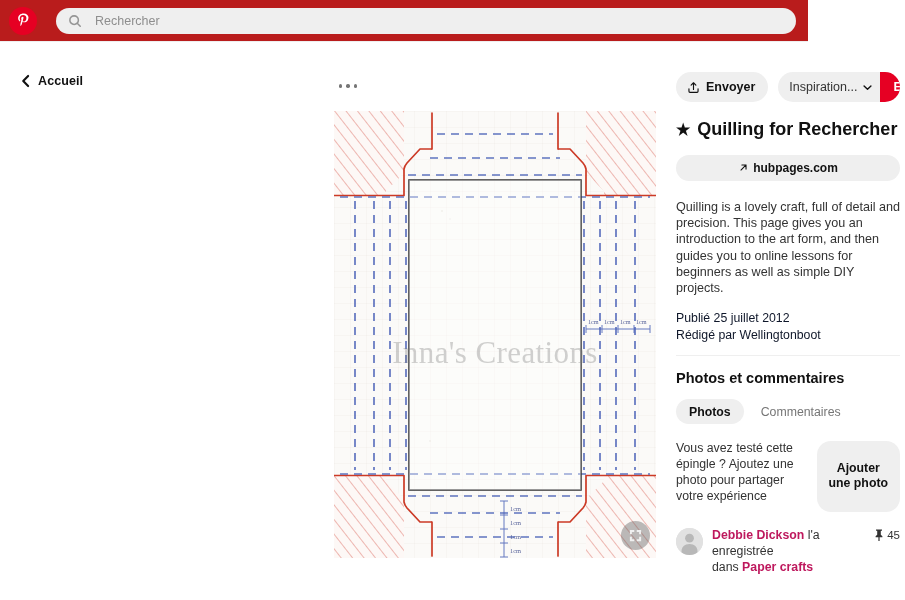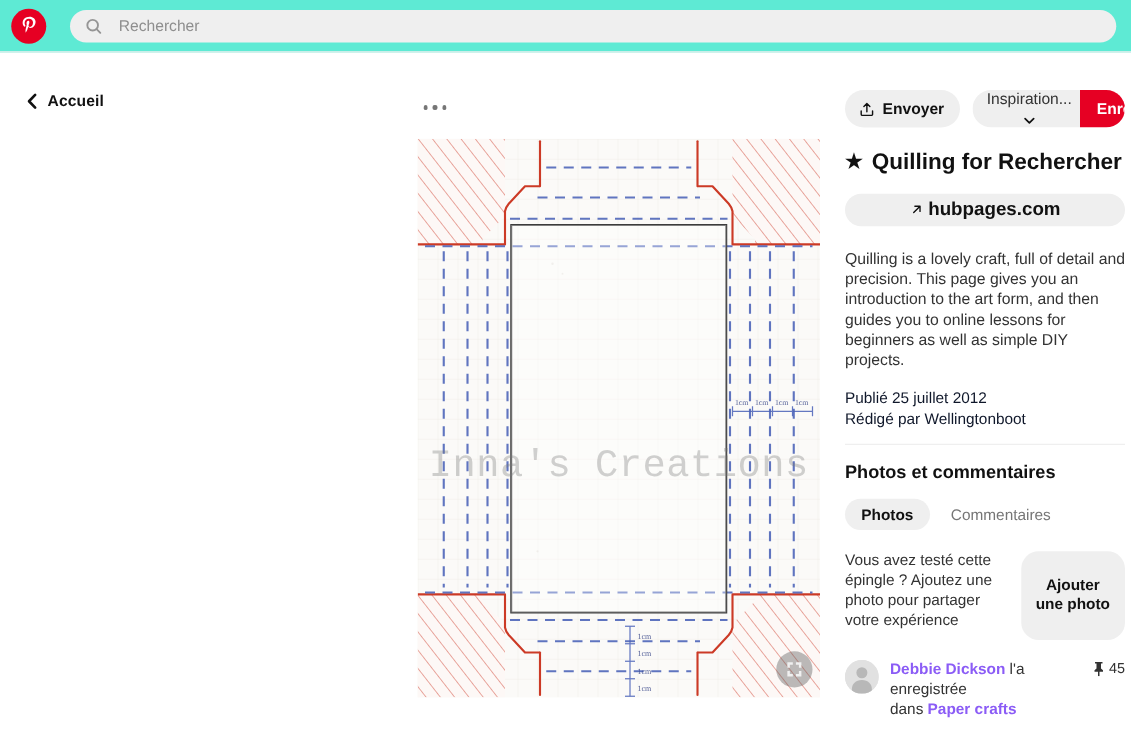--- a/index.html
+++ b/index.html
@@ -8,22 +8,22 @@
     width: 905px; height: 600px;
     overflow: hidden;
     background: #ffffff;
     font-family: "Liberation Sans", sans-serif;
     -webkit-font-smoothing: antialiased;
   }
 
   
   .topbar {
     position: absolute; top: 0; left: 0;
-    width: 905px; height: 42px;
-    background: #5eead4;
+    width: 808px; height: 42px;
+    background: #b91c1c;
     border-bottom: 1px solid #efefef;
     display: flex; align-items: center;
   }
   .pin-logo {
     width: 28px; height: 28px; border-radius: 50%;
     background: #e60023;
     margin-left: 9px;
     display: flex; align-items: center; justify-content: center;
     flex: 0 0 auto;
     cursor: pointer;
@@ -78,23 +78,23 @@
     position: absolute; left: 334px; top: 111px;
     width: 322px; height: 447px;
     background: #fcfcfb;
     overflow: hidden;
     cursor: zoom-in;
   }
   .pin-image svg { display: block; width: 322px; height: 447px; }
 
   .watermark {
     position: absolute;
-    left: 334px; top: 356px; width: 322px;
+    left: 334px; top: 335px; width: 322px;
     text-align: center;
-    font-family: Liberation Mono, monospace;
+    font-family: Liberation Serif, serif;
     font-size: 31px; font-weight: 400;
     color: rgba(120,120,120,.34);
     letter-spacing: .4px;
     pointer-events: none;
     white-space: nowrap;
   }
 
   .expand-btn {
     position: absolute; left: 621px; top: 521px;
     width: 29px; height: 29px; border-radius: 50%;
@@ -129,21 +129,20 @@
     height: 30px; border-radius: 15px; overflow: hidden;
     margin-left: 2px;
   }
   .board-select {
     background: #efefef; border: 0;
     padding: 0 7px 0 11px;
     display: flex; align-items: center; gap: 5px;
     font-family: "Liberation Sans", sans-serif;
     font-size: 12.5px; color: #333;
     cursor: pointer;
-    flex-direction: column;
   }
   .board-select svg { width: 11px; height: 11px; display:block; }
   .btn-save {
     background: #e60023; border: 0;
     padding: 0 13px;
     display: flex; align-items: center;
     font-family: "Liberation Sans", sans-serif;
     font-size: 12.5px; font-weight: 700; color: #fff;
     cursor: pointer;
   }
@@ -153,21 +152,21 @@
     line-height: 1.22;
     margin: 0 0 14px 0;
     display: flex; align-items: center; gap: 7px;
   }
   .title-star { font-size: 16px; line-height: 1; color:#111; }
 
   .source-link {
     display: flex; align-items: center; justify-content: center; gap: 4px;
     height: 26px;
     background: #efefef; border-radius: 13px;
-    font-size: 15px; font-weight: 700; color: #111;
+    font-size: 12px; font-weight: 700; color: #111;
     cursor: pointer;
     margin-bottom: 18px;
   }
   .source-link svg { width: 11px; height: 11px; display: block; }
 
   .pin-desc {
     font-size: 12.6px; color: #333; line-height: 1.29;
     margin: 0 0 14px 0;
   }
   .meta-line { font-size: 12.3px; color: #0f172a; line-height: 1.33; }
@@ -212,21 +211,21 @@
   .avatar {
     flex: 0 0 auto;
     width: 27px; height: 27px; border-radius: 50%;
     background: #e1e1e1;
     display: flex; align-items: flex-end; justify-content: center;
     overflow: hidden;
     cursor: pointer;
   }
   .avatar svg { width: 27px; height: 27px; display:block; }
   .saver-text { flex: 1 1 auto; font-size: 12.3px; color: #333; line-height: 1.3; }
-  .saver-text b { font-weight: 700; color: #8b5cf6; }
+  .saver-text b { font-weight: 700; color: #be185d; }
   .save-count {
     flex: 0 0 auto;
     display: flex; align-items: center; gap: 3px;
     font-size: 11.5px; color: #333;
     padding-top: 1px;
   }
   .save-count svg { width: 10px; height: 12px; display:block; }
 </style>
 </head>
 <body>

